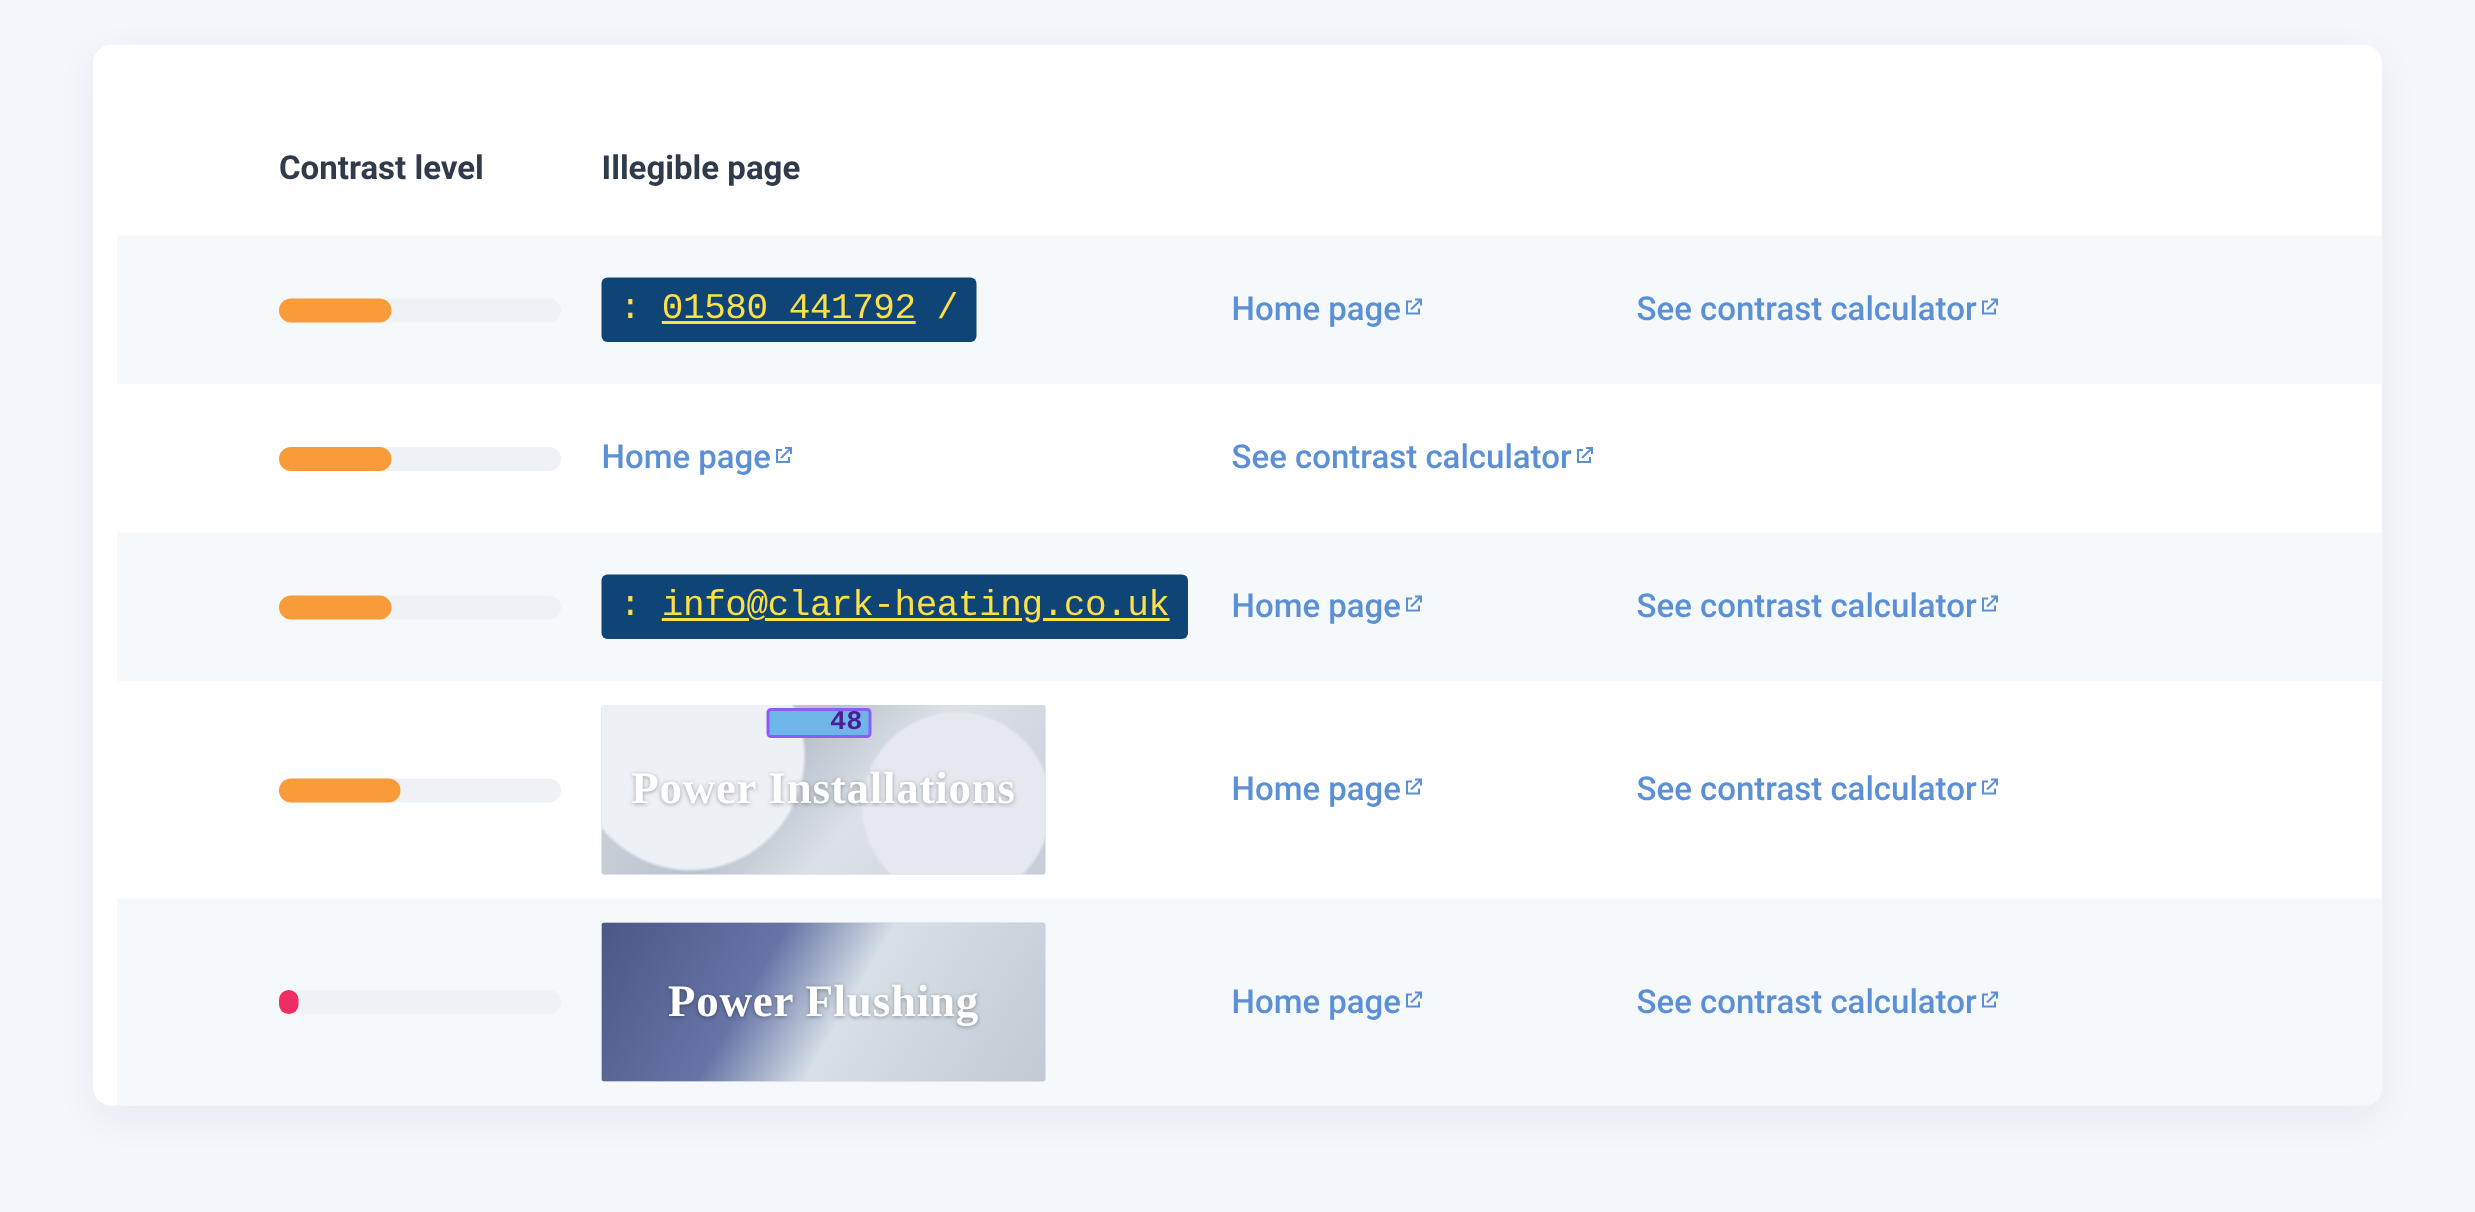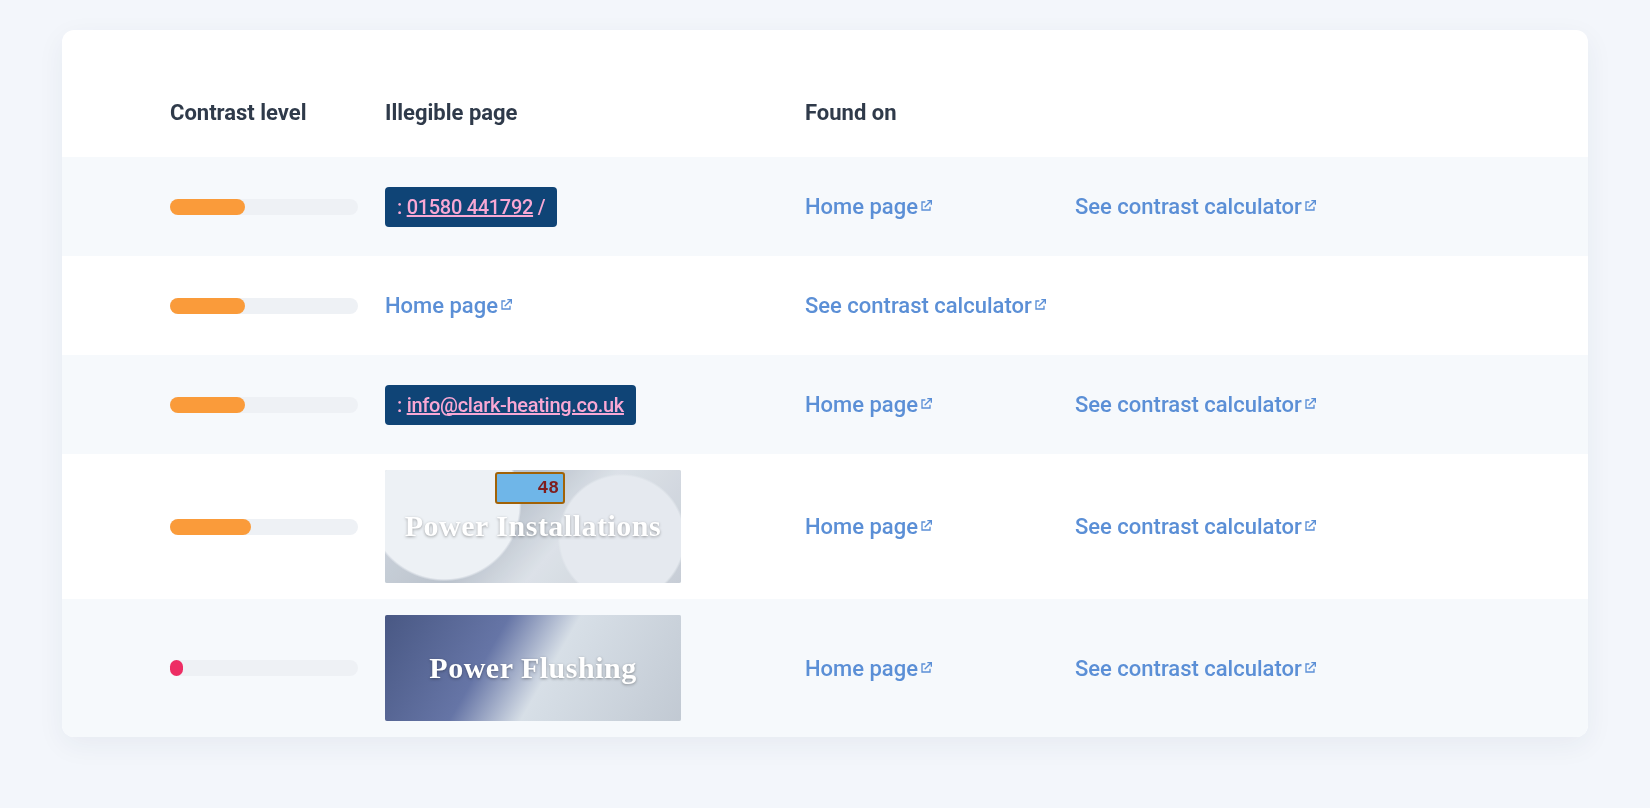--- a/index.html
+++ b/index.html
@@ -20,20 +20,21 @@
     box-shadow: 0 8px 28px rgba(30,50,90,0.06);
     overflow: hidden;
     padding-top: 70px;
   }
   .thead, .trow {
     display: grid;
     grid-template-columns: 215px 420px 270px auto 60px;
     align-items: center;
     padding-left: 108px;
     padding-right: 20px;
+    margin-left: 16px;
   }
   .thead {
     color: #2f3a4a;
     font-weight: 700;
     font-size: 22px;
     padding-bottom: 32px;
   }
   .trow {
     min-height: 99px;
     padding-top: 16px;
@@ -54,26 +55,27 @@
     position: absolute;
     left: 0; top: 0; bottom: 0;
     border-radius: 999px;
   }
   .bar-fill.orange { background: #fa9b3a; }
   .bar-fill.red    { background: #ed2d64; }
   
   .preview-chip {
     display: inline-block;
     background: #0f4476;
-    color: #f9a8d4;
-    font-size: 20px;
+    color: #fde047;
+    font-size: 24px;
     padding: 8px 12px;
     border-radius: 4px;
     font-weight: 500;
     letter-spacing: -0.3px;
+    font-family: Liberation Mono, monospace;
   }
   .preview-chip .underline { text-decoration: underline; }
   .preview-img-like {
     width: 296px;
     height: 113px;
     background: #cfd6dc;
     border-radius: 2px;
     position: relative;
     display: flex;
     align-items: center;
@@ -103,32 +105,32 @@
     line-height: 1.15;
     text-shadow: 0 1px 3px rgba(0,0,0,0.35);
     font-family: Georgia, "Times New Roman", serif;
     letter-spacing: 0.5px;
   }
   .preview-img-like .lcd {
     position: absolute;
     top: 2px;
     left: 110px;
     width: 70px;
-    height: 32px;
+    height: 20px;
     background: #6fb6e8;
-    border: 2px solid #a16207;
+    border: 2px solid #8b5cf6;
     border-radius: 3px;
     display: flex;
     align-items: center;
     justify-content: flex-end;
     padding-right: 4px;
     font-family: "Courier New", monospace;
     font-size: 18px;
     font-weight: 700;
-    color: #7f1d1d;
+    color: #4c1d95;
   }
   
   .link {
     color: #5b8fd6;
     font-size: 22px;
     font-weight: 500;
     display: inline-flex;
     align-items: flex-start;
     cursor: pointer;
     text-decoration: none;
@@ -144,21 +146,20 @@
 </style>
 </head>
 <body>
 
 <div class="page">
   <div class="card">
 
     <div class="thead">
       <div>Contrast level</div>
       <div>Illegible page</div>
-      <div>Found on</div>
       <div></div>
       <div></div>
     </div>
 
     <div class="trow alt">
       <div>
         <div class="bar-track">
           <div class="bar-fill orange" style="width:40%"></div>
         </div>
       </div>

